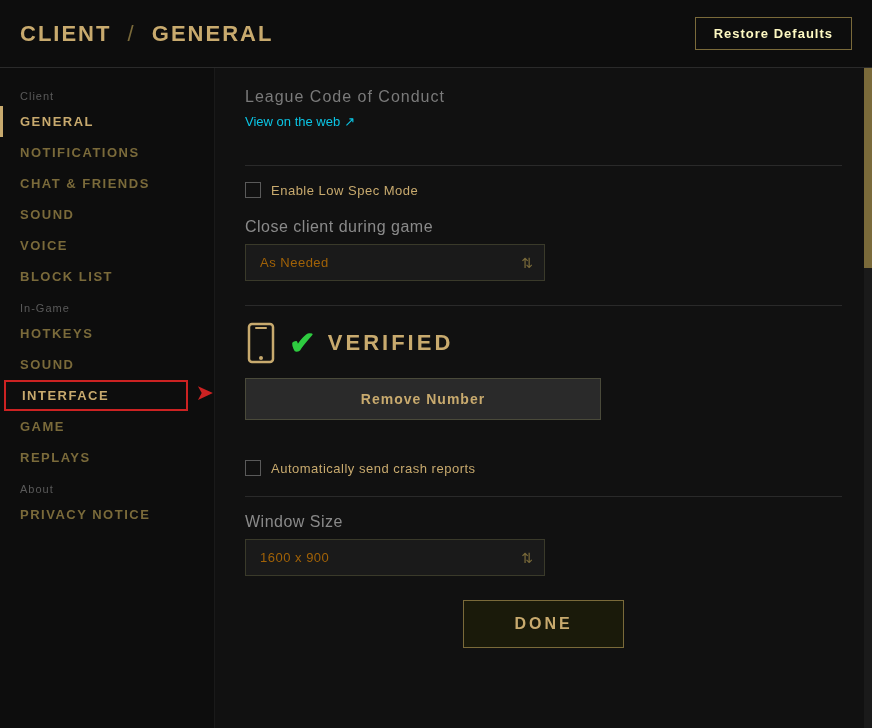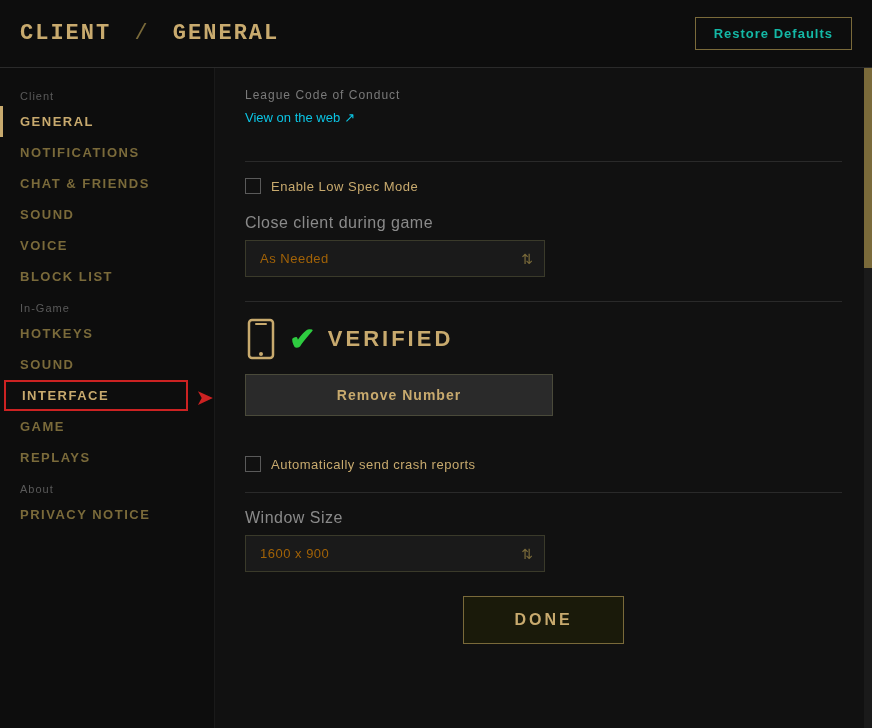--- a/index.html
+++ b/index.html
@@ -22,31 +22,30 @@
       align-items: center;
       justify-content: space-between;
       border-bottom: 1px solid #2a2a2a;
       min-height: 68px;
     }
     .header-title {
       font-size: 22px;
       font-weight: 700;
       letter-spacing: 2px;
       color: #c8aa6e;
-      font-family: Liberation Mono, monospace;
     }
     .header-title span.slash {
       color: #7a6a3a;
       font-weight: 300;
       margin: 0 8px;
     }
     .restore-defaults-btn {
       background: transparent;
       border: 1px solid #7a6a3a;
-      color: #14b8a6;
+      color: #fef9c3;
       padding: 8px 18px;
       font-size: 13px;
       letter-spacing: 1px;
       cursor: pointer;
       font-weight: 600;
     }
 
     
     .main-content {
       display: flex;
@@ -116,21 +115,21 @@
     }
     .scrollbar-thumb {
       position: absolute;
       top: 0;
       width: 8px;
       height: 200px;
       background: #7a6a3a;
     }
 
     .section-label {
-      font-size: 12px;
+      font-size: 16px;
       color: #7a7a7a;
       letter-spacing: 1px;
       margin-bottom: 6px;
       font-weight: 400;
     }
 
     .view-on-web {
       color: #0bc4e3;
       font-size: 13px;
       cursor: pointer;
@@ -215,21 +214,21 @@
       line-height: 1;
     }
     .verified-text {
       font-size: 22px;
       font-weight: 900;
       color: #c8aa6e;
       letter-spacing: 3px;
     }
 
     .remove-number-btn {
-      width: 308px;
+      width: 356px;
       background: #2a2a2a;
       border: 1px solid #4a4a3a;
       color: #c8aa6e;
       padding: 12px;
       font-size: 14px;
       letter-spacing: 1px;
       cursor: pointer;
       font-weight: 600;
       margin-bottom: 24px;
       text-align: center;
@@ -278,21 +277,21 @@
     <div class="sidebar-item">NOTIFICATIONS</div>
     <div class="sidebar-item">CHAT &amp; FRIENDS</div>
     <div class="sidebar-item">SOUND</div>
     <div class="sidebar-item">VOICE</div>
     <div class="sidebar-item">BLOCK LIST</div>
 
     <div class="sidebar-category">In-Game</div>
 
     <div class="sidebar-item">HOTKEYS</div>
     <div class="sidebar-item">SOUND</div>
-    <div style="position:relative; display:flex; align-items:flex-end;">
+    <div style="position:relative; display:flex; align-items:flex-start;">
       <div class="sidebar-item highlighted" style="flex:1; border: 2px solid #cc2222; color:#c8aa6e;">INTERFACE</div>
       <span style="color:#cc2222; font-size:22px; margin-left:4px; position:relative;">➤</span>
     </div>
     <div class="sidebar-item">GAME</div>
     <div class="sidebar-item">REPLAYS</div>
 
     <div class="sidebar-category">About</div>
     <div class="sidebar-item">PRIVACY NOTICE</div>
 
   </div>

